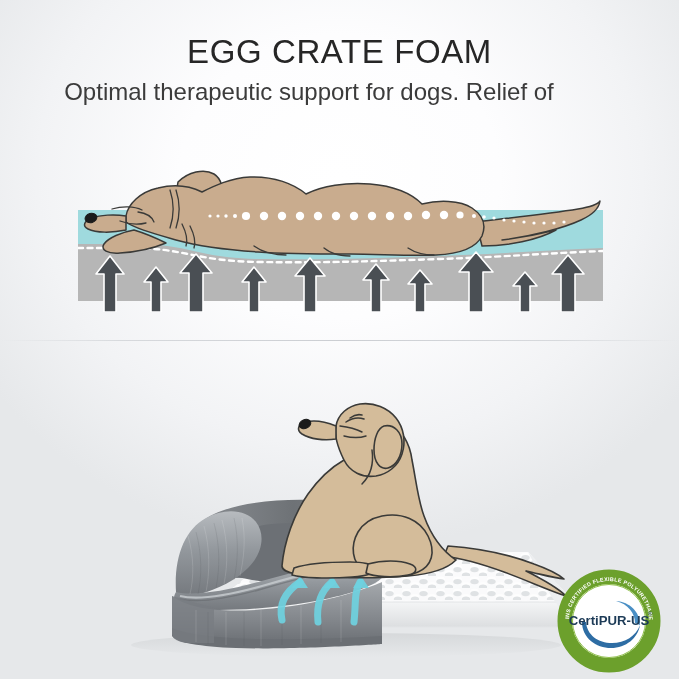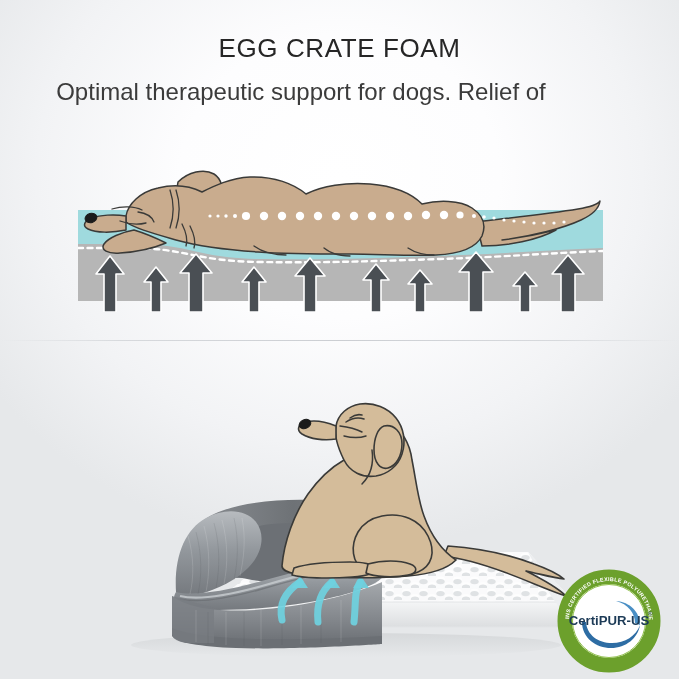--- a/index.html
+++ b/index.html
@@ -15,26 +15,26 @@
     overflow:hidden;
   }
   
   #panel-top{position:absolute;left:0;top:0;width:679px;height:341px;}
   #panel-top:after{
     content:"";position:absolute;left:0;bottom:0;width:679px;height:1px;
     background:linear-gradient(to right,rgba(255,255,255,0) 0%,rgba(205,208,212,.75) 18%,rgba(198,201,206,.9) 50%,rgba(205,208,212,.75) 82%,rgba(255,255,255,0) 100%);
   }
   .heading{
     position:absolute;width:679px;text-align:center;
-    font-size:26px;letter-spacing:.6px;color:#262626;font-weight:400;
+    font-size:33px;letter-spacing:.6px;color:#262626;font-weight:400;
     white-space:nowrap;
   }
   #h1{top:33px;}
   #subtitle{
-    position:absolute;top:75px;left:0;width:602px;text-align:center;
+    position:absolute;top:75px;left:8px;width:602px;text-align:center;
     font-size:24px;line-height:34px;color:#3b3b3b;font-weight:300;
   }
   #subtitle span{display:block;}
 
   
   #illo1{position:absolute;left:78px;top:160px;width:525px;height:152px;}
   .layer-gray{
     position:absolute;left:0;top:84px;width:525px;height:57px;
     background:#b6b6b6;
   }

